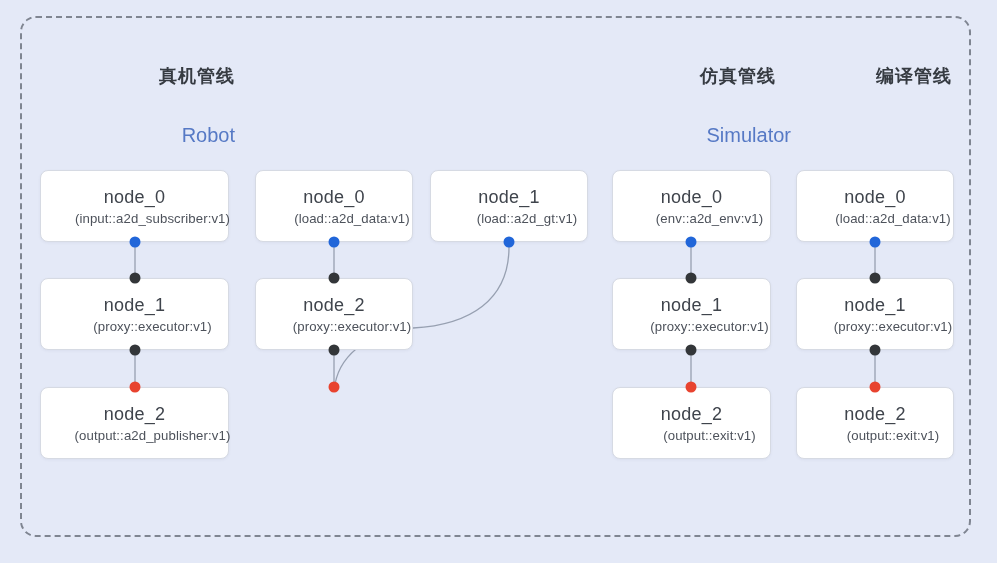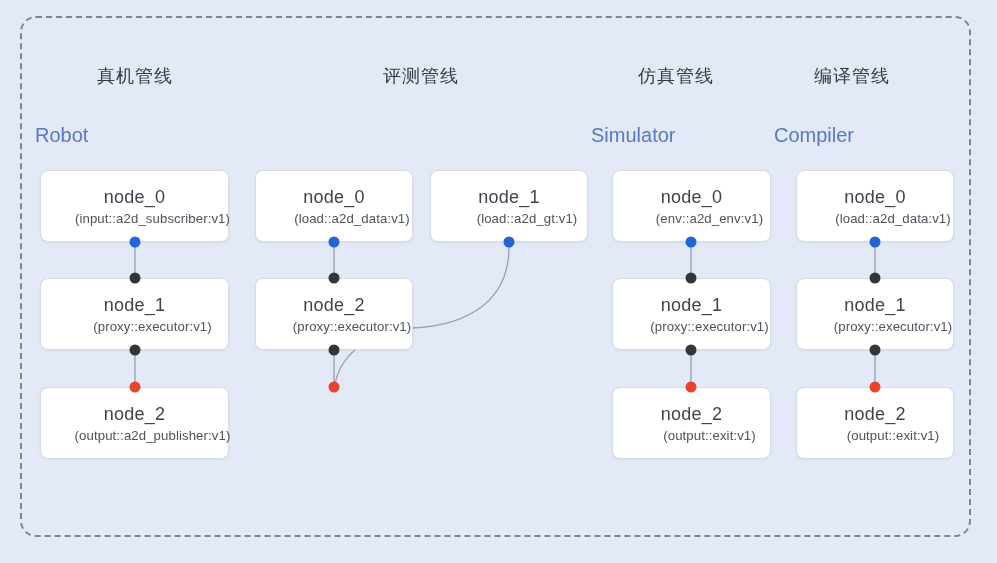--- a/index.html
+++ b/index.html
@@ -24,25 +24,25 @@
   .node{
     position:absolute;height:72px;z-index:2;
     background:var(--box_bg);border:1px solid var(--box_border);border-radius:8px;
     box-shadow:0 1px 3px rgba(60,70,100,0.06);
     display:flex;flex-direction:column;align-items:center;justify-content:center;
     gap:3px;text-align:center;
   }
   .node-name{font-size:18px;color:var(--node_name_text);letter-spacing:.2px;}
   .node-type{font-size:13.2px;color:var(--node_type_text);letter-spacing:.1px;margin-left:36px;}
   .title-zh{
-    position:absolute;width:200px;top:64px;text-align:center;z-index:2;
-    font-size:18px;font-weight:normal;color:var(--title_zh);letter-spacing:1px;
+    position:absolute;width:200px;top:64px;text-align:right;z-index:2;
+    font-size:18px;font-weight:bold;color:var(--title_zh);letter-spacing:1px;
   }
   .title-en{
-    position:absolute;width:200px;top:124px;text-align:left;z-index:2;
+    position:absolute;width:200px;top:124px;text-align:right;z-index:2;
     font-size:20px;color:var(--title_en);
   }
   .dot{
     position:absolute;width:11px;height:11px;border-radius:50%;z-index:3;
     transform:translate(-50%,-50%);
   }
   .dot-blue{background:var(--dot_blue);}
   .dot-black{background:var(--dot_black);}
   .dot-red{background:var(--dot_red);}
 </style>
@@ -79,21 +79,20 @@
   <div class="node" style="left:40px;top:387px;width:189px">
     <div class="node-name">node_2</div>
     <div class="node-type">(output::a2d_publisher:v1)</div>
   </div>
 
   <span class="dot dot-blue" style="left:135px;top:242px"></span>
   <span class="dot dot-black" style="left:135px;top:278px"></span>
   <span class="dot dot-black" style="left:135px;top:350px"></span>
   <span class="dot dot-red" style="left:135px;top:387px"></span>
 
-  <div class="title-zh" style="left:321px">评测管线</div>
 
   <div class="node" style="left:255px;top:170px;width:158px">
     <div class="node-name">node_0</div>
     <div class="node-type">(load::a2d_data:v1)</div>
   </div>
   <div class="node" style="left:430px;top:170px;width:158px">
     <div class="node-name">node_1</div>
     <div class="node-type">(load::a2d_gt:v1)</div>
   </div>
   <div class="node" style="left:255px;top:278px;width:158px">
@@ -122,21 +121,20 @@
     <div class="node-name">node_2</div>
     <div class="node-type">(output::exit:v1)</div>
   </div>
 
   <span class="dot dot-blue" style="left:691px;top:242px"></span>
   <span class="dot dot-black" style="left:691px;top:278px"></span>
   <span class="dot dot-black" style="left:691px;top:350px"></span>
   <span class="dot dot-red" style="left:691px;top:387px"></span>
 
   <div class="title-zh" style="left:752px">编译管线</div>
-  <div class="title-en" style="left:774px">Compiler</div>
 
   <div class="node" style="left:796px;top:170px;width:158px">
     <div class="node-name">node_0</div>
     <div class="node-type">(load::a2d_data:v1)</div>
   </div>
   <div class="node" style="left:796px;top:278px;width:158px">
     <div class="node-name">node_1</div>
     <div class="node-type">(proxy::executor:v1)</div>
   </div>
   <div class="node" style="left:796px;top:387px;width:158px">

